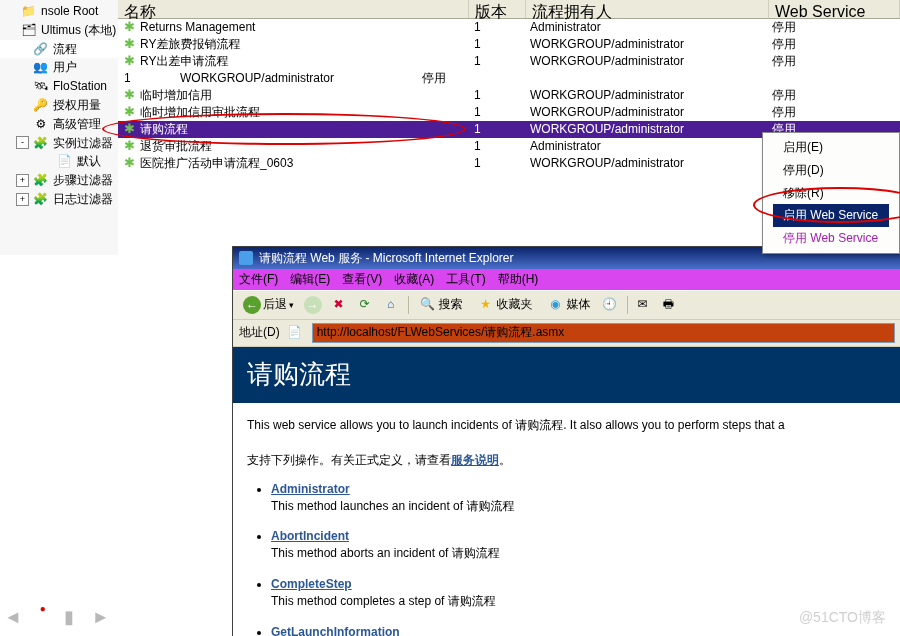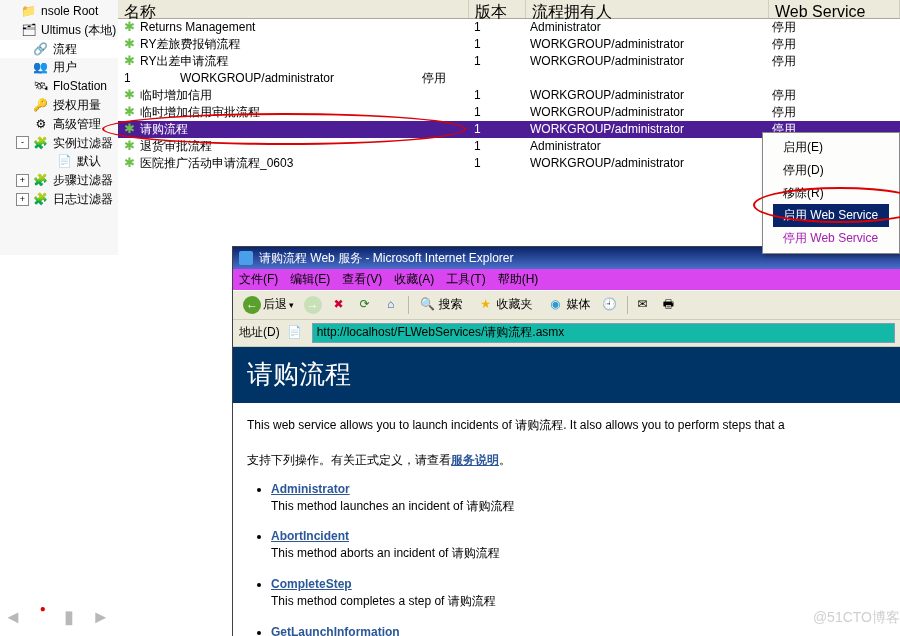--- a/index.html
+++ b/index.html
@@ -37,32 +37,32 @@
   
   .browser{position:absolute;left:232px;top:246px;width:668px;background:#eceadb;border:1px solid #404040}
   .title-bar{height:22px;background:linear-gradient(#0a246a,#4a6fcb);color:#fff;display:flex;align-items:center;padding:0 6px;font-size:12px}
   .title-bar .ico{width:14px;height:14px;margin-right:6px;display:inline-block;background:#49a0e8;border-radius:2px}
   .menubar{display:flex;padding:2px 6px;font-size:12px;background:#d946ef}
   .menubar span{margin-right:12px}
   .toolbar{display:flex;align-items:center;padding:3px 6px;gap:6px;background:#eceadb;border-top:1px solid #fff;border-bottom:1px solid #cfcdb8}
   .tbtn{display:inline-flex;align-items:center;font-size:12px;padding:2px 4px}
   .tico{width:18px;height:18px;display:inline-flex;align-items:center;justify-content:center;margin-right:2px}
   .addrbar{display:flex;align-items:center;padding:3px 6px;background:#eceadb;border-bottom:1px solid #cfcdb8;font-size:12px}
-  .addrbar input{flex:1;height:18px;font-size:12px;padding:0 4px;border:1px solid #7f9db9;background:#14b8a6;margin-left:6px}
+  .addrbar input{flex:1;height:18px;font-size:12px;padding:0 4px;border:1px solid #7f9db9;background:#c2410c;margin-left:6px}
   .page{background:#fff;padding:0 0 6px 0}
   .page-h1{background:#003366;color:#fff;font-size:26px;padding:10px 14px;font-family:"SimSun"}
   .page-desc{padding:14px 14px 4px;font-size:12px}
   .page a{color:#2b5797;text-decoration:underline;font-weight:bold}
   .page ul{margin:8px 0 0 38px;padding:0}
   .page li{margin-bottom:14px;font-size:12px}
   .page li div{font-weight:normal;margin-top:0}
   
   .footer-nav{position:absolute;left:4px;bottom:6px;display:flex;gap:18px;color:#b8b8b8;font-size:18px}
   .footer-nav span.red{color:#d00}
-  .wm{position:absolute;right:0;bottom:8px;color:#cfcfcf;font-size:14px}
+  .wm{position:absolute;right:14px;bottom:8px;color:#cfcfcf;font-size:14px}
 </style>
 </head>
 <body>
 
 <div class="top-area">
 
   <div class="tree">
     <ul id="tree-ul">
         <li class="lvl1">
           <span class="sp"></span>

